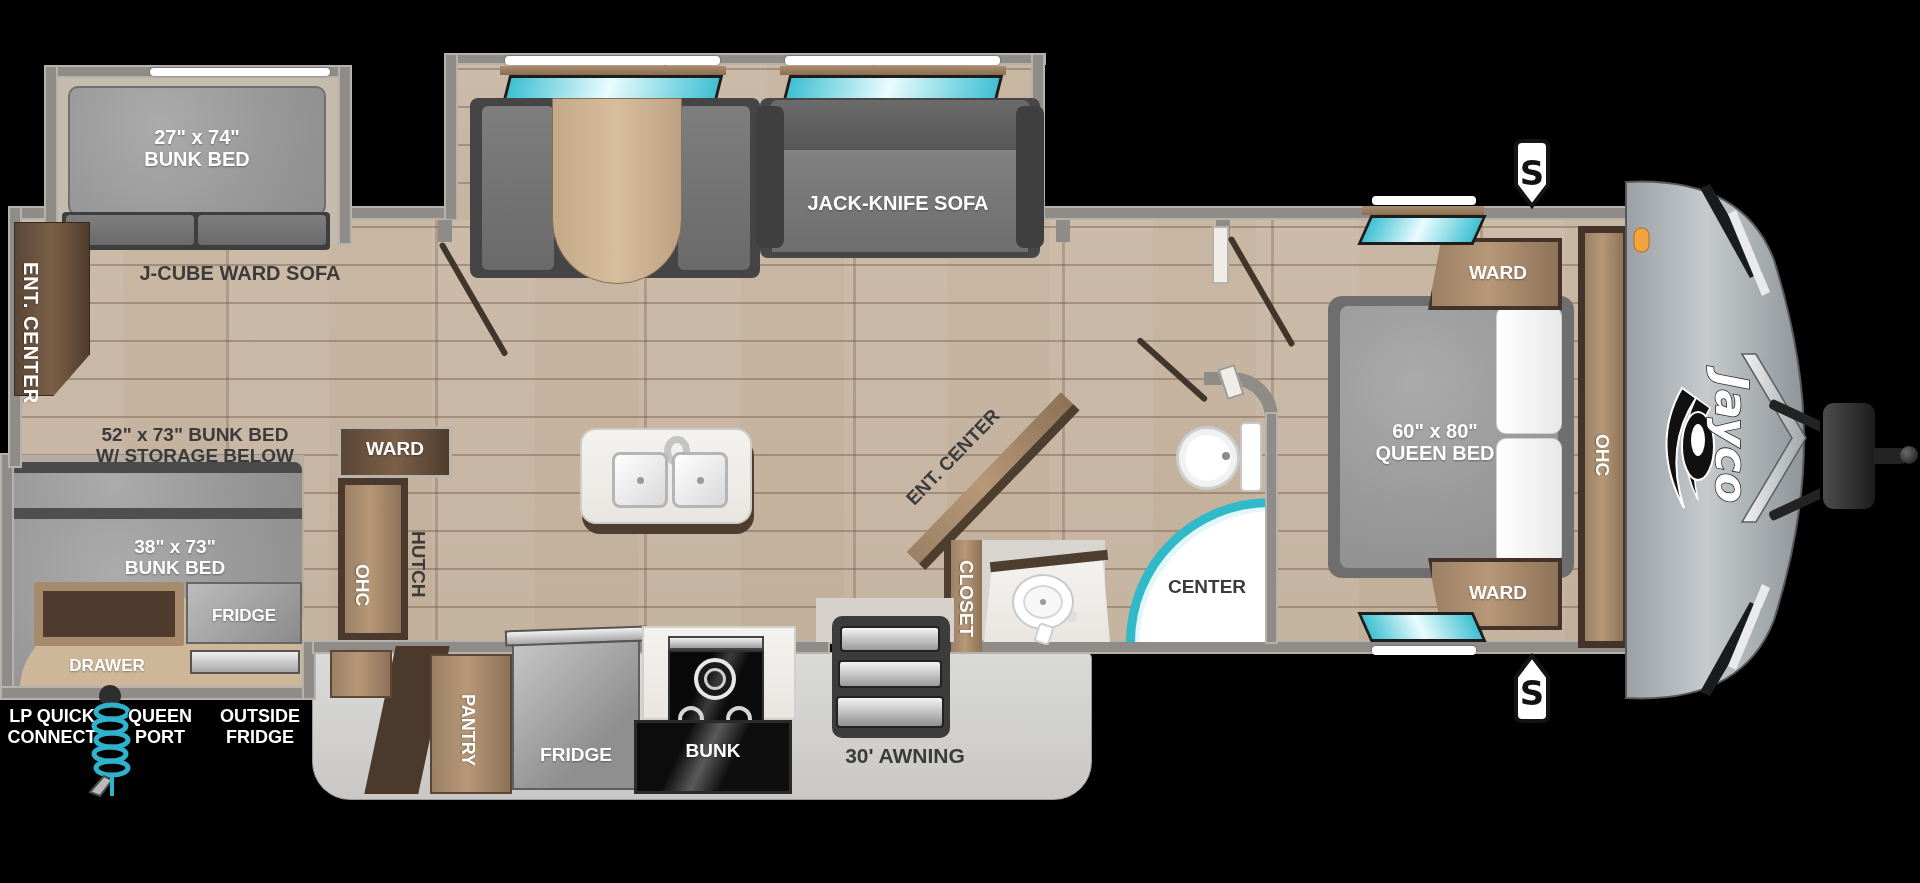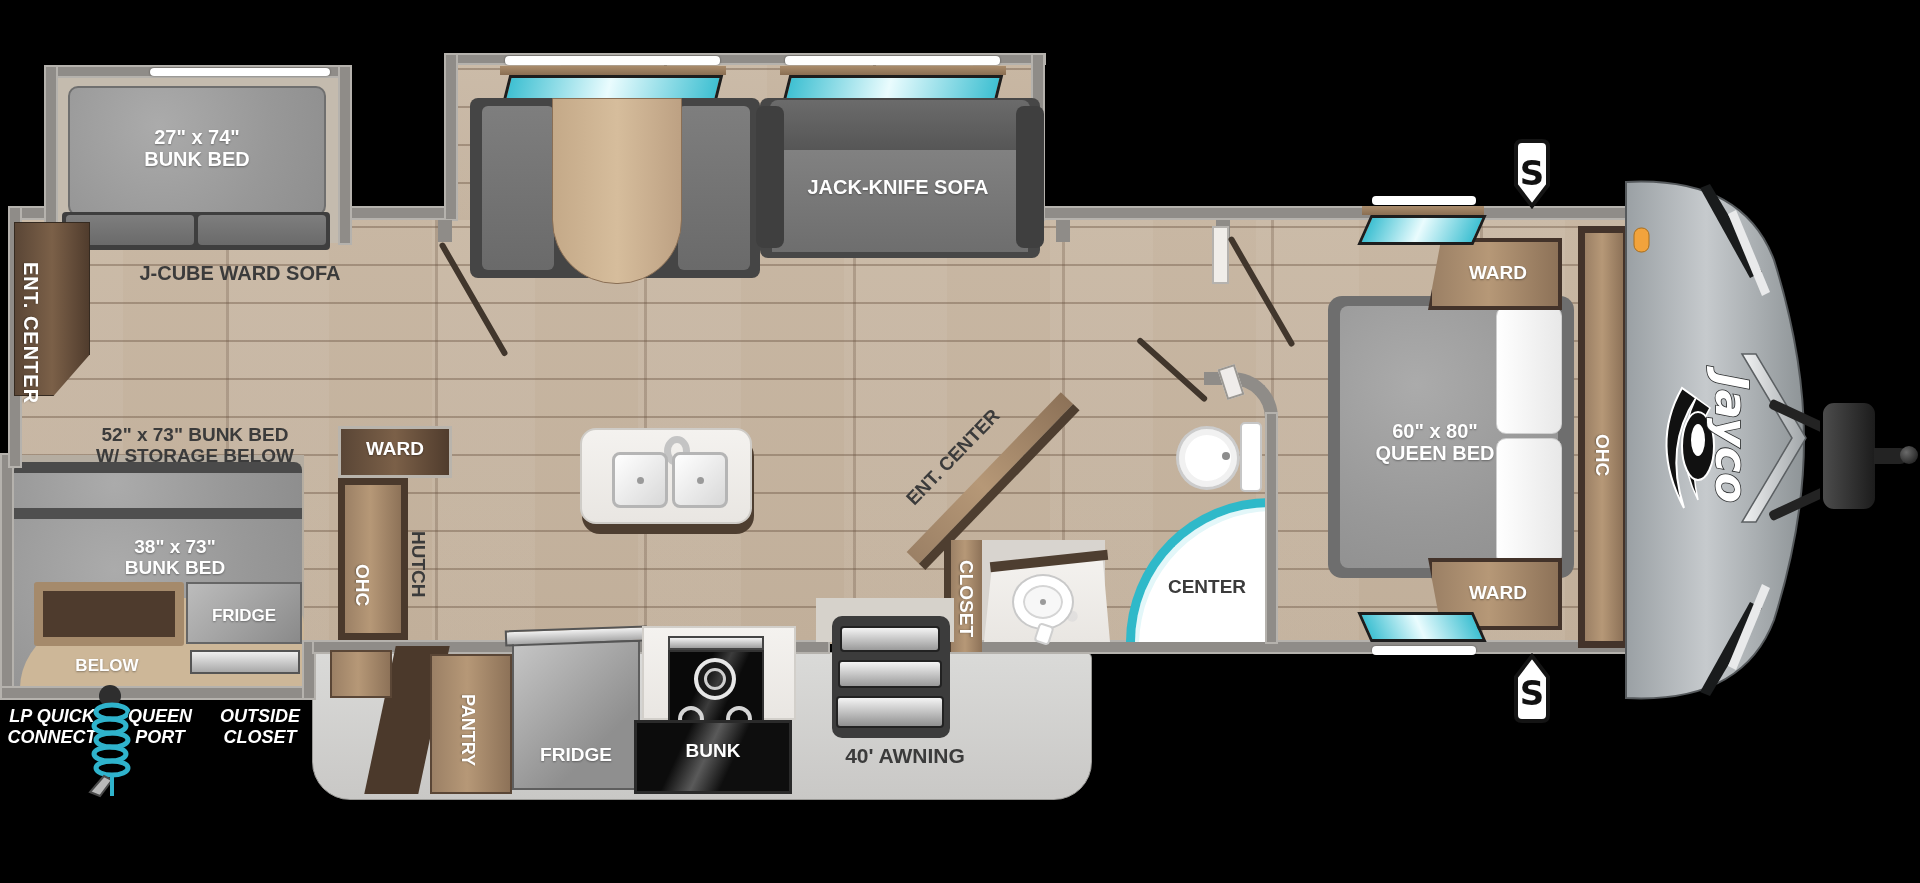--- a/index.html
+++ b/index.html
@@ -2,21 +2,21 @@
 <html><head>
 <meta charset="utf-8">
 <style>
   html,body{margin:0;padding:0;background:#000;}
   #plan{position:relative;width:1920px;height:883px;background:#000;overflow:hidden;
         font-family:"Liberation Sans",sans-serif;}
   .abs{position:absolute;}
   .lbl{font-weight:bold;color:#fff;text-align:center;line-height:1.12;white-space:pre-line;
        font-family:"Liberation Sans",sans-serif;text-shadow:0 1px 2px rgba(0,0,0,.35);}
   .dark{color:#3b3b3b;text-shadow:none;}
-  .outline{text-shadow:-1px 0 0 #000,1px 0 0 #000,0 -1px 0 #000,0 1px 0 #000,1px 1px 0 #000;font-style:italic;}
+  .outline{text-shadow:-1px 0 0 #000,1px 0 0 #000,0 -1px 0 #000,0 1px 0 #000,1px 1px 0 #000;}
   .vtext{writing-mode:vertical-rl;}
   .wall{background:#8f8c88;box-shadow:inset 0 0 0 2px rgba(238,235,230,.4);}
   .floor{background:
     repeating-linear-gradient(0deg, rgba(101,78,60,0) 0 36px, rgba(101,78,60,.38) 36px 38px),
     repeating-linear-gradient(90deg, rgba(101,78,60,0) 0 206px, rgba(101,78,60,.28) 206px 209px),
     repeating-linear-gradient(90deg, rgba(255,255,255,.06) 0 103px, rgba(255,255,255,0) 103px 206px),
     linear-gradient(#c8b7a3,#c1af9a);}
   .wood{background:linear-gradient(90deg,#9b8065,#b69877 45%,#8d7258);}
   .wooddark{background:linear-gradient(90deg,#5a4636,#7b6048 50%,#503c2d);}
   .mattress{background:radial-gradient(circle at 35% 30%, #ababab, #989898 60%, #8e8e8e);}
@@ -31,41 +31,41 @@
   .doorline{height:6px;background:#41362c;border-radius:3px;transform-origin:0 50%;}
   .stub{background:#8f8c88;}
 </style>
 </head>
 <body>
 
 <div id="plan">
 
   <div class="abs" style="left:312px;top:652px;width:778px;height:146px;background:linear-gradient(#dadad8,#c9c8c6);
               border-radius:6px 6px 38px 38px;border:1px solid #9a9996;"></div>
-  <div class="abs lbl dark" style="left:790px;top:744px;width:230px;font-size:21px;">40' AWNING</div>
+  <div class="abs lbl dark" style="left:790px;top:744px;width:230px;font-size:21px;">30' AWNING</div>
 
   <div class="abs floor" style="left:20px;top:216px;width:1612px;height:428px;"></div>
 
   <div class="abs floor" style="left:458px;top:64px;width:574px;height:156px;"></div>
 
   <div class="abs" style="left:58px;top:77px;width:280px;height:166px;background:#c4bbae;"></div>
 
   <div class="abs" style="left:12px;top:455px;width:292px;height:234px;background:#b5ada1;"></div>
 
   <div class="abs" style="left:14px;top:462px;width:288px;height:11px;background:#4a4a4a;border-radius:8px 8px 0 0;"></div>
   <div class="abs mattress" style="left:14px;top:473px;width:288px;height:35px;"></div>
   <div class="abs" style="left:14px;top:508px;width:288px;height:11px;background:#4f4f4f;"></div>
   <div class="abs mattress" style="left:14px;top:519px;width:288px;height:170px;"></div>
 
   <div class="abs" style="left:20px;top:598px;width:284px;height:91px;background:#cdb798;border-radius:140px 30px 0 0 / 90px 26px 0 0;"></div>
   <div class="abs" style="left:34px;top:582px;width:150px;height:64px;background:#4e3b2d;border:9px solid #a58a6b;border-radius:3px;box-sizing:border-box;"></div>
   <div class="abs" style="left:186px;top:582px;width:116px;height:62px;background:linear-gradient(135deg,#bcbcbc,#8a8a8a);border:2px solid #666;box-sizing:border-box;"></div>
   <div class="abs" style="left:190px;top:650px;width:110px;height:24px;background:linear-gradient(#efefef,#a8a8a8);border:2px solid #555;box-sizing:border-box;"></div>
   <div class="abs lbl" style="left:196px;top:606px;width:96px;font-size:17px;">FRIDGE</div>
-  <div class="abs lbl" style="left:52px;top:656px;width:110px;font-size:17px;">BELOW</div>
+  <div class="abs lbl" style="left:52px;top:656px;width:110px;font-size:17px;">DRAWER</div>
   <div class="abs lbl" style="left:90px;top:536px;width:170px;font-size:19px;">38" x 73"
 BUNK BED</div>
 
   <div class="abs wall" style="left:0px;top:453px;width:14px;height:247px;"></div>
   <div class="abs wall" style="left:0px;top:686px;width:316px;height:14px;"></div>
   <div class="abs wall" style="left:302px;top:640px;width:14px;height:60px;"></div>
 
   <div class="abs lbl dark" style="left:70px;top:424px;width:250px;font-size:19px;">52" x 73" BUNK BED
 W/ STORAGE BELOW</div>
 
@@ -106,21 +106,21 @@
   <div class="abs cushion" style="left:482px;top:106px;width:72px;height:164px;border-radius:6px;"></div>
   <div class="abs cushion" style="left:678px;top:106px;width:72px;height:164px;border-radius:6px;"></div>
   <div class="abs" style="left:552px;top:98px;width:128px;height:184px;background:linear-gradient(90deg,#c4a988,#d6bd9c 50%,#bda183);
               border:1px solid #8a6f55;border-radius:0 0 64px 64px;"></div>
 
   <div class="abs" style="left:760px;top:98px;width:280px;height:160px;background:#474747;border-radius:8px;"></div>
   <div class="abs" style="left:770px;top:100px;width:260px;height:52px;background:linear-gradient(#6b6b6b,#555);border-radius:8px 8px 0 0;"></div>
   <div class="abs" style="left:772px;top:150px;width:256px;height:102px;background:linear-gradient(#818181,#6e6e6e);"></div>
   <div class="abs" style="left:756px;top:106px;width:28px;height:142px;background:#3f3f3f;border-radius:8px;"></div>
   <div class="abs" style="left:1016px;top:106px;width:28px;height:142px;background:#3f3f3f;border-radius:8px;"></div>
-  <div class="abs lbl" style="left:778px;top:176px;width:240px;font-size:20px;">JACK-KNIFE SOFA</div>
+  <div class="abs lbl" style="left:778px;top:192px;width:240px;font-size:20px;">JACK-KNIFE SOFA</div>
 
   <div class="abs stub" style="left:438px;top:220px;width:14px;height:22px;"></div>
   <div class="abs doorline" style="left:441px;top:240px;width:130px;transform:rotate(60deg);"></div>
 
   <div class="abs wooddark" style="left:338px;top:426px;width:114px;height:52px;border:3px solid #b9b4ac;box-sizing:border-box;"></div>
   <div class="abs lbl" style="left:348px;top:438px;width:94px;font-size:19px;">WARD</div>
   <div class="abs wood" style="left:338px;top:478px;width:70px;height:162px;border:7px solid #4a392c;box-sizing:border-box;"></div>
   <div class="abs lbl vtext" style="left:352px;top:550px;height:70px;font-size:19px;">OHC</div>
   <div class="abs lbl dark vtext" style="left:408px;top:526px;height:76px;font-size:19px;">HUTCH</div>
 
@@ -264,15 +264,15 @@
       <ellipse cx="26" cy="56" rx="16" ry="7"></ellipse>
       <ellipse cx="24" cy="70" rx="16" ry="7"></ellipse>
       <ellipse cx="26" cy="84" rx="16" ry="7"></ellipse>
     </g>
     <path d="M18,92 L4,108 L14,112 L26,96 Z" fill="#b9b9b9" stroke="#4a4a4a" stroke-width="2"></path>
     <line x1="26" y1="90" x2="26" y2="112" stroke="#2fb3cc" stroke-width="4"></line>
   </svg>
   <div class="abs lbl outline" style="left:120px;top:706px;width:80px;font-size:18px;line-height:1.15;">QUEEN
 PORT</div>
   <div class="abs lbl outline" style="left:208px;top:706px;width:104px;font-size:18px;line-height:1.15;">OUTSIDE
-CLOSET</div>
+FRIDGE</div>
 
 </div>
 
 </body></html>

